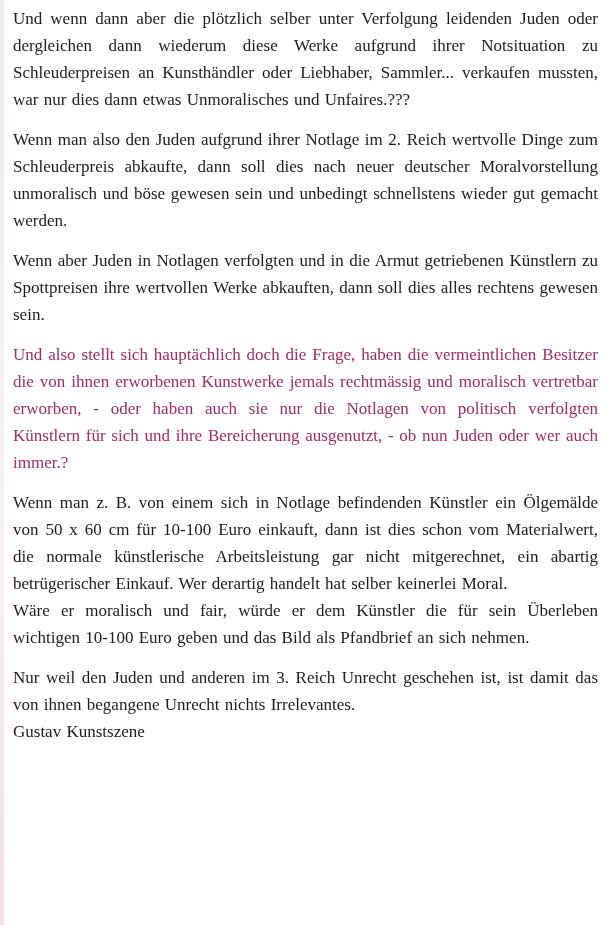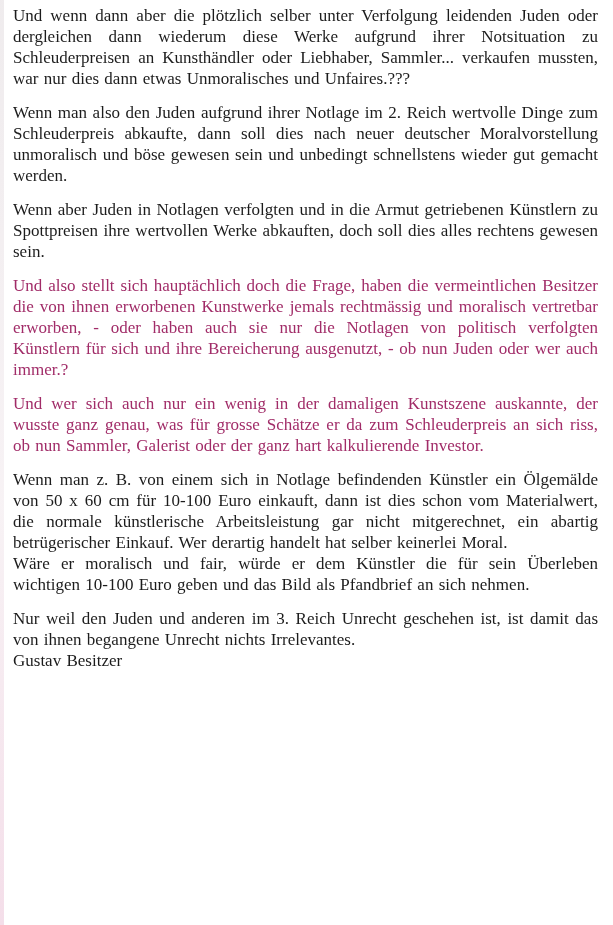--- a/index.html
+++ b/index.html
@@ -14,21 +14,21 @@
     background: var(--page-bg);
     overflow: hidden;
   }
   .page {
     position: relative;
     width: 613px;
     height: 748px;
     background: var(--page-bg);
     font-family: "Liberation Serif", "DejaVu Serif", serif;
     font-size: 17px;
-    line-height: 21px;
+    line-height: 27px;
     color: var(--body-color);
   }
   .scan-edge {
     position: absolute;
     left: 0; top: 0;
     width: 4px; height: 925px;
     background: linear-gradient(180deg,
       rgba(210,200,205,0.35) 0%,
       rgba(225,205,215,0.25) 55%,
       rgba(235,195,215,0.55) 100%);
@@ -57,32 +57,29 @@
 <div class="page">
   <div class="scan-edge"></div>
   <div class="text-column" id="text-column">
       <div class="para black">
         <div class="seg">Und wenn dann aber die plötzlich selber unter Verfolgung leidenden Juden oder dergleichen dann wiederum diese Werke aufgrund ihrer Notsituation zu Schleuderpreisen an Kunsthändler oder Liebhaber, Sammler... verkaufen mussten, war nur dies dann etwas Unmoralisches und Unfaires.???</div>
       </div>
       <div class="para black">
         <div class="seg">Wenn man also den Juden aufgrund ihrer Notlage im 2. Reich wertvolle Dinge zum Schleuderpreis abkaufte, dann soll dies nach neuer deutscher Moralvorstellung unmoralisch und böse gewesen sein und unbedingt schnellstens wieder gut gemacht werden.</div>
       </div>
       <div class="para black">
-        <div class="seg">Wenn aber Juden in Notlagen verfolgten und in die Armut getriebenen Künstlern zu Spottpreisen ihre wertvollen Werke abkauften, doch soll dies alles rechtens gewesen sein.</div>
+        <div class="seg">Wenn aber Juden in Notlagen verfolgten und in die Armut getriebenen Künstlern zu Spottpreisen ihre wertvollen Werke abkauften, dann soll dies alles rechtens gewesen sein.</div>
       </div>
       <div class="para magenta">
         <div class="seg">Und also stellt sich hauptächlich doch die Frage, haben die vermeintlichen Besitzer die von ihnen erworbenen Kunstwerke jemals rechtmässig und moralisch vertretbar erworben, - oder haben auch sie nur die Notlagen von politisch verfolgten Künstlern für sich und ihre Bereicherung ausgenutzt, - ob nun Juden oder wer auch immer.?</div>
-      </div>
-      <div class="para magenta">
-        <div class="seg">Und wer sich auch nur ein wenig in der damaligen Kunstszene auskannte, der wusste ganz genau, was für grosse Schätze er da zum Schleuderpreis an sich riss, ob nun Sammler, Galerist oder der ganz hart kalkulierende Investor.</div>
       </div>
       <div class="para black">
         <div class="seg">Wenn man z. B. von einem sich in Notlage befindenden Künstler ein Ölgemälde von 50 x 60 cm für 10-100 Euro einkauft, dann ist dies schon vom Materialwert, die normale künstlerische Arbeitsleistung gar nicht mitgerechnet, ein abartig betrügerischer Einkauf. Wer derartig handelt hat selber keinerlei Moral.</div>
         <div class="seg">Wäre er moralisch und fair, würde er dem Künstler die für sein Überleben wichtigen 10-100 Euro geben und das Bild als Pfandbrief an sich nehmen.</div>
       </div>
       <div class="para black">
         <div class="seg">Nur weil den Juden und anderen im 3. Reich Unrecht geschehen ist, ist damit das von ihnen begangene Unrecht nichts Irrelevantes.</div>
       </div>
       <div class="para black attached">
-        <div class="seg">Gustav Besitzer</div>
+        <div class="seg">Gustav Kunstszene</div>
       </div>
     </div>
 </div>
 
 </body></html>

